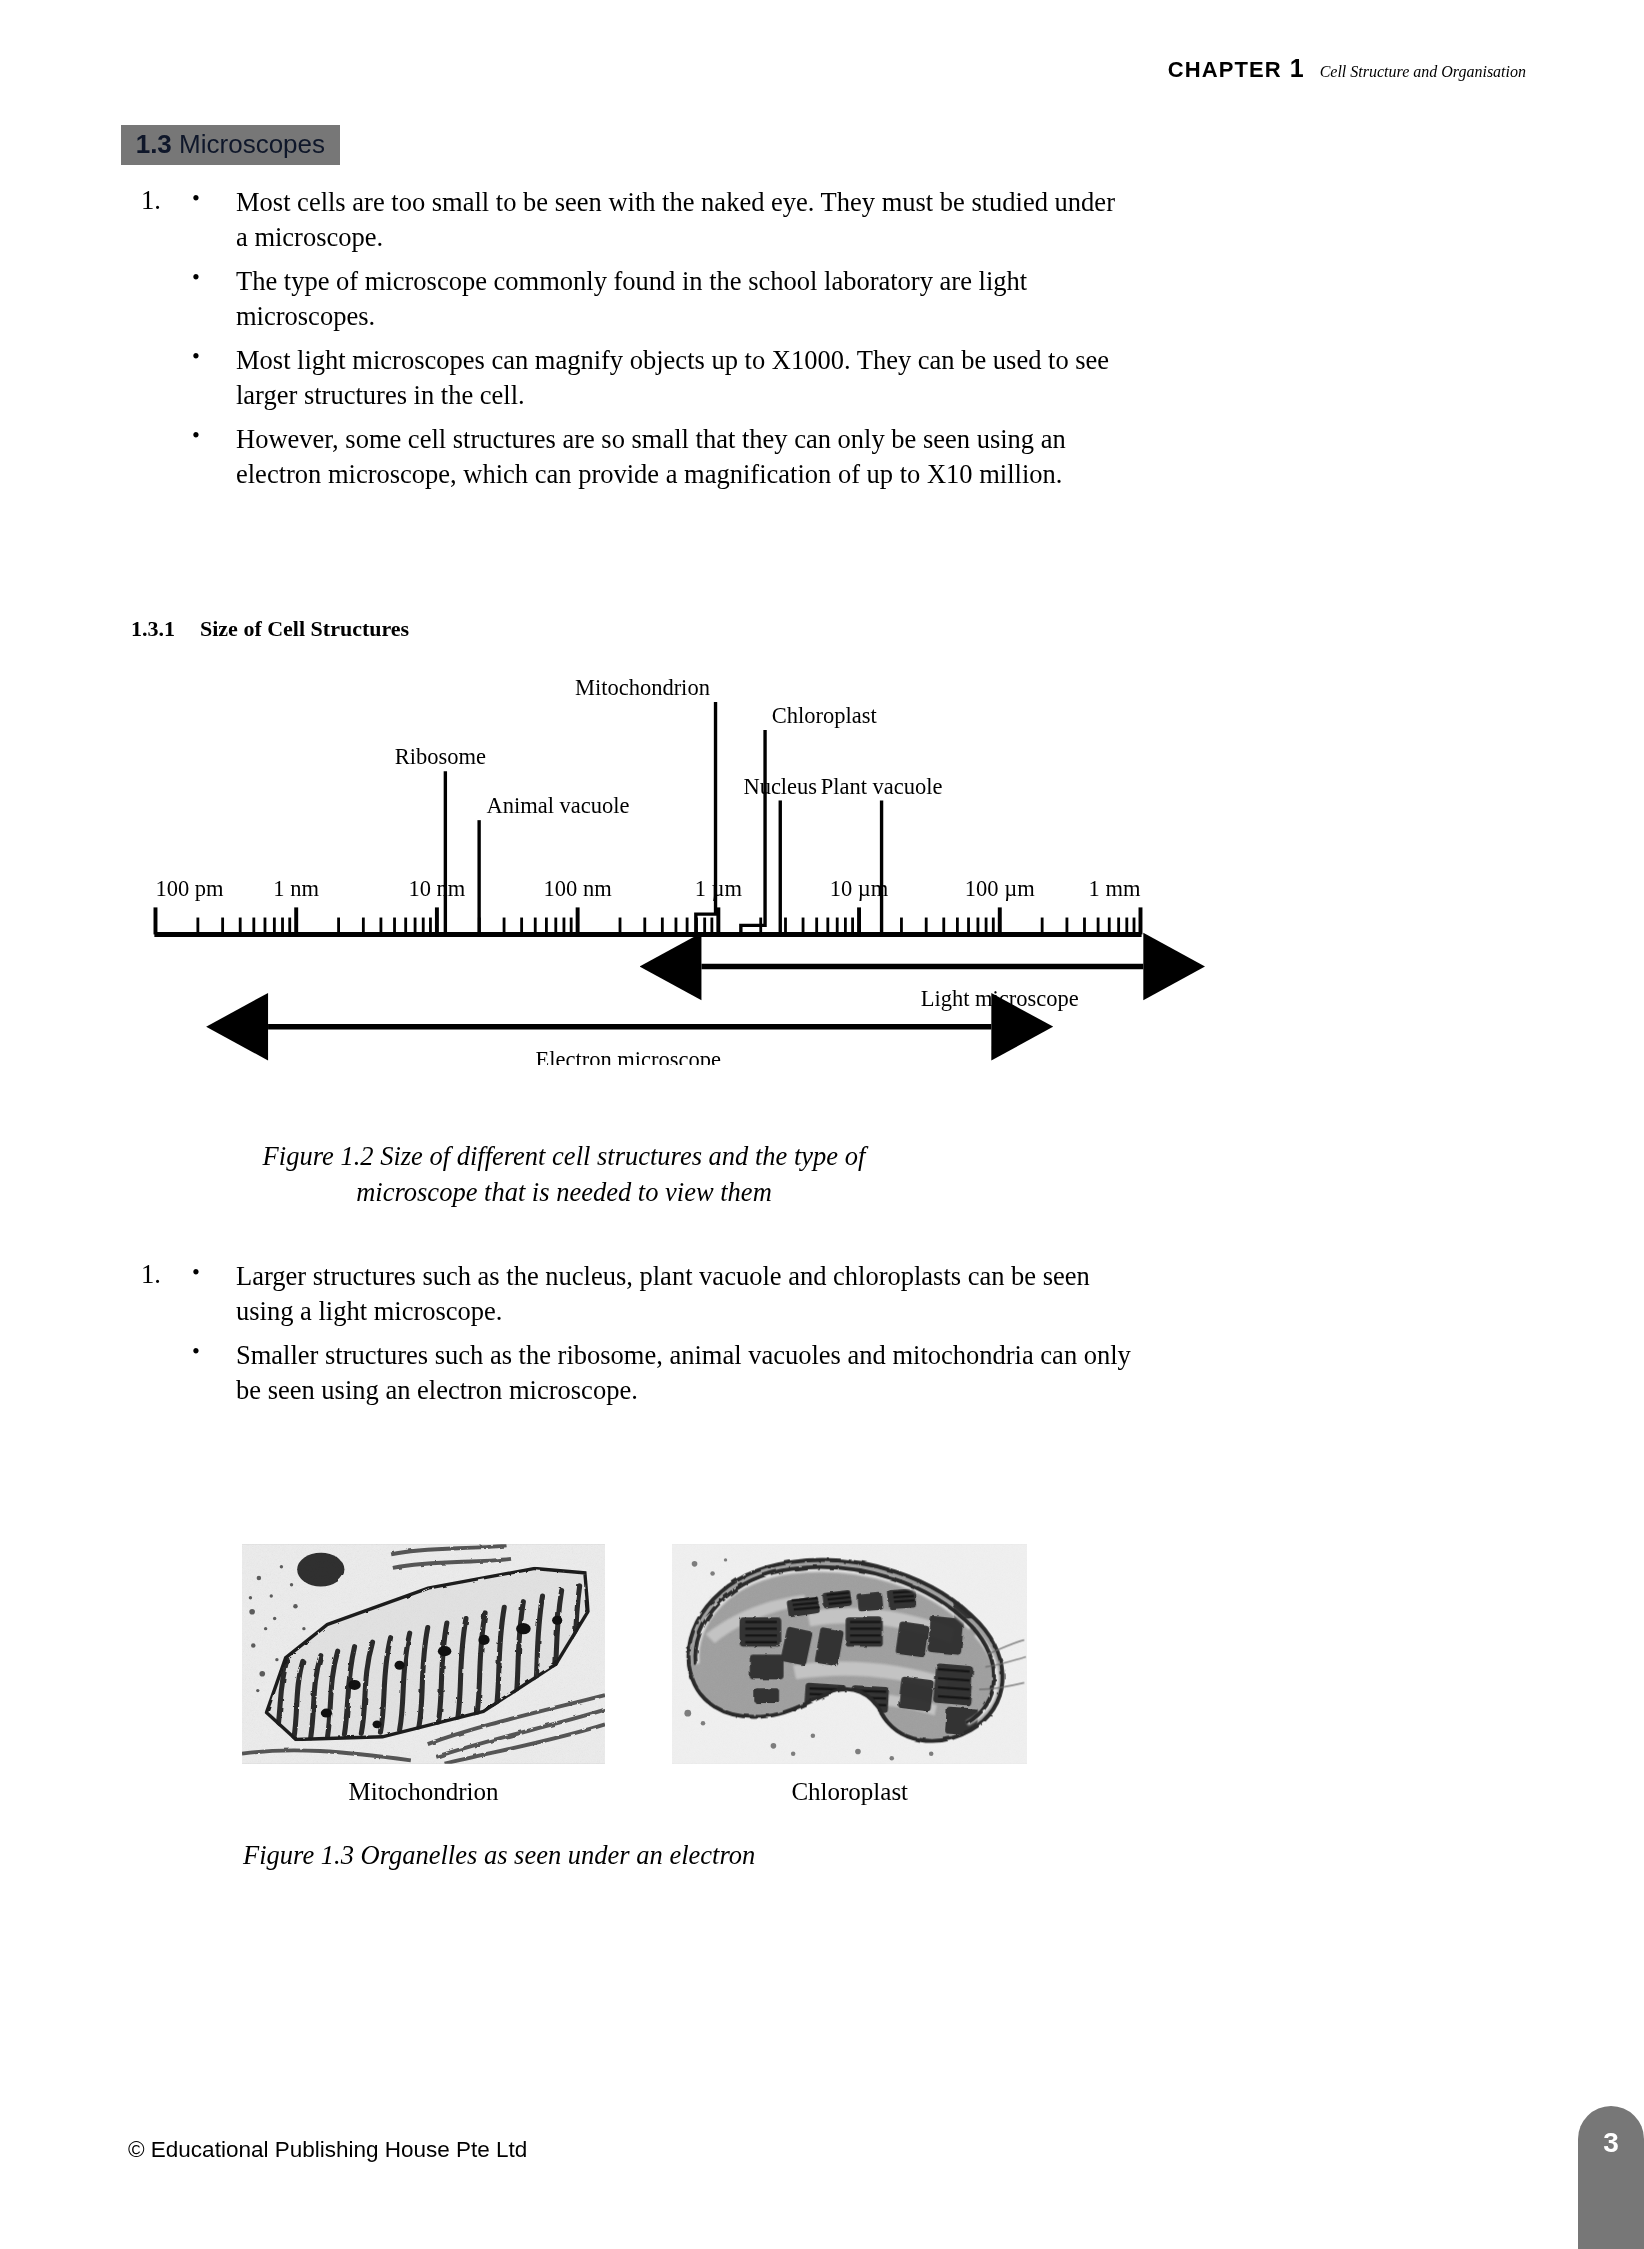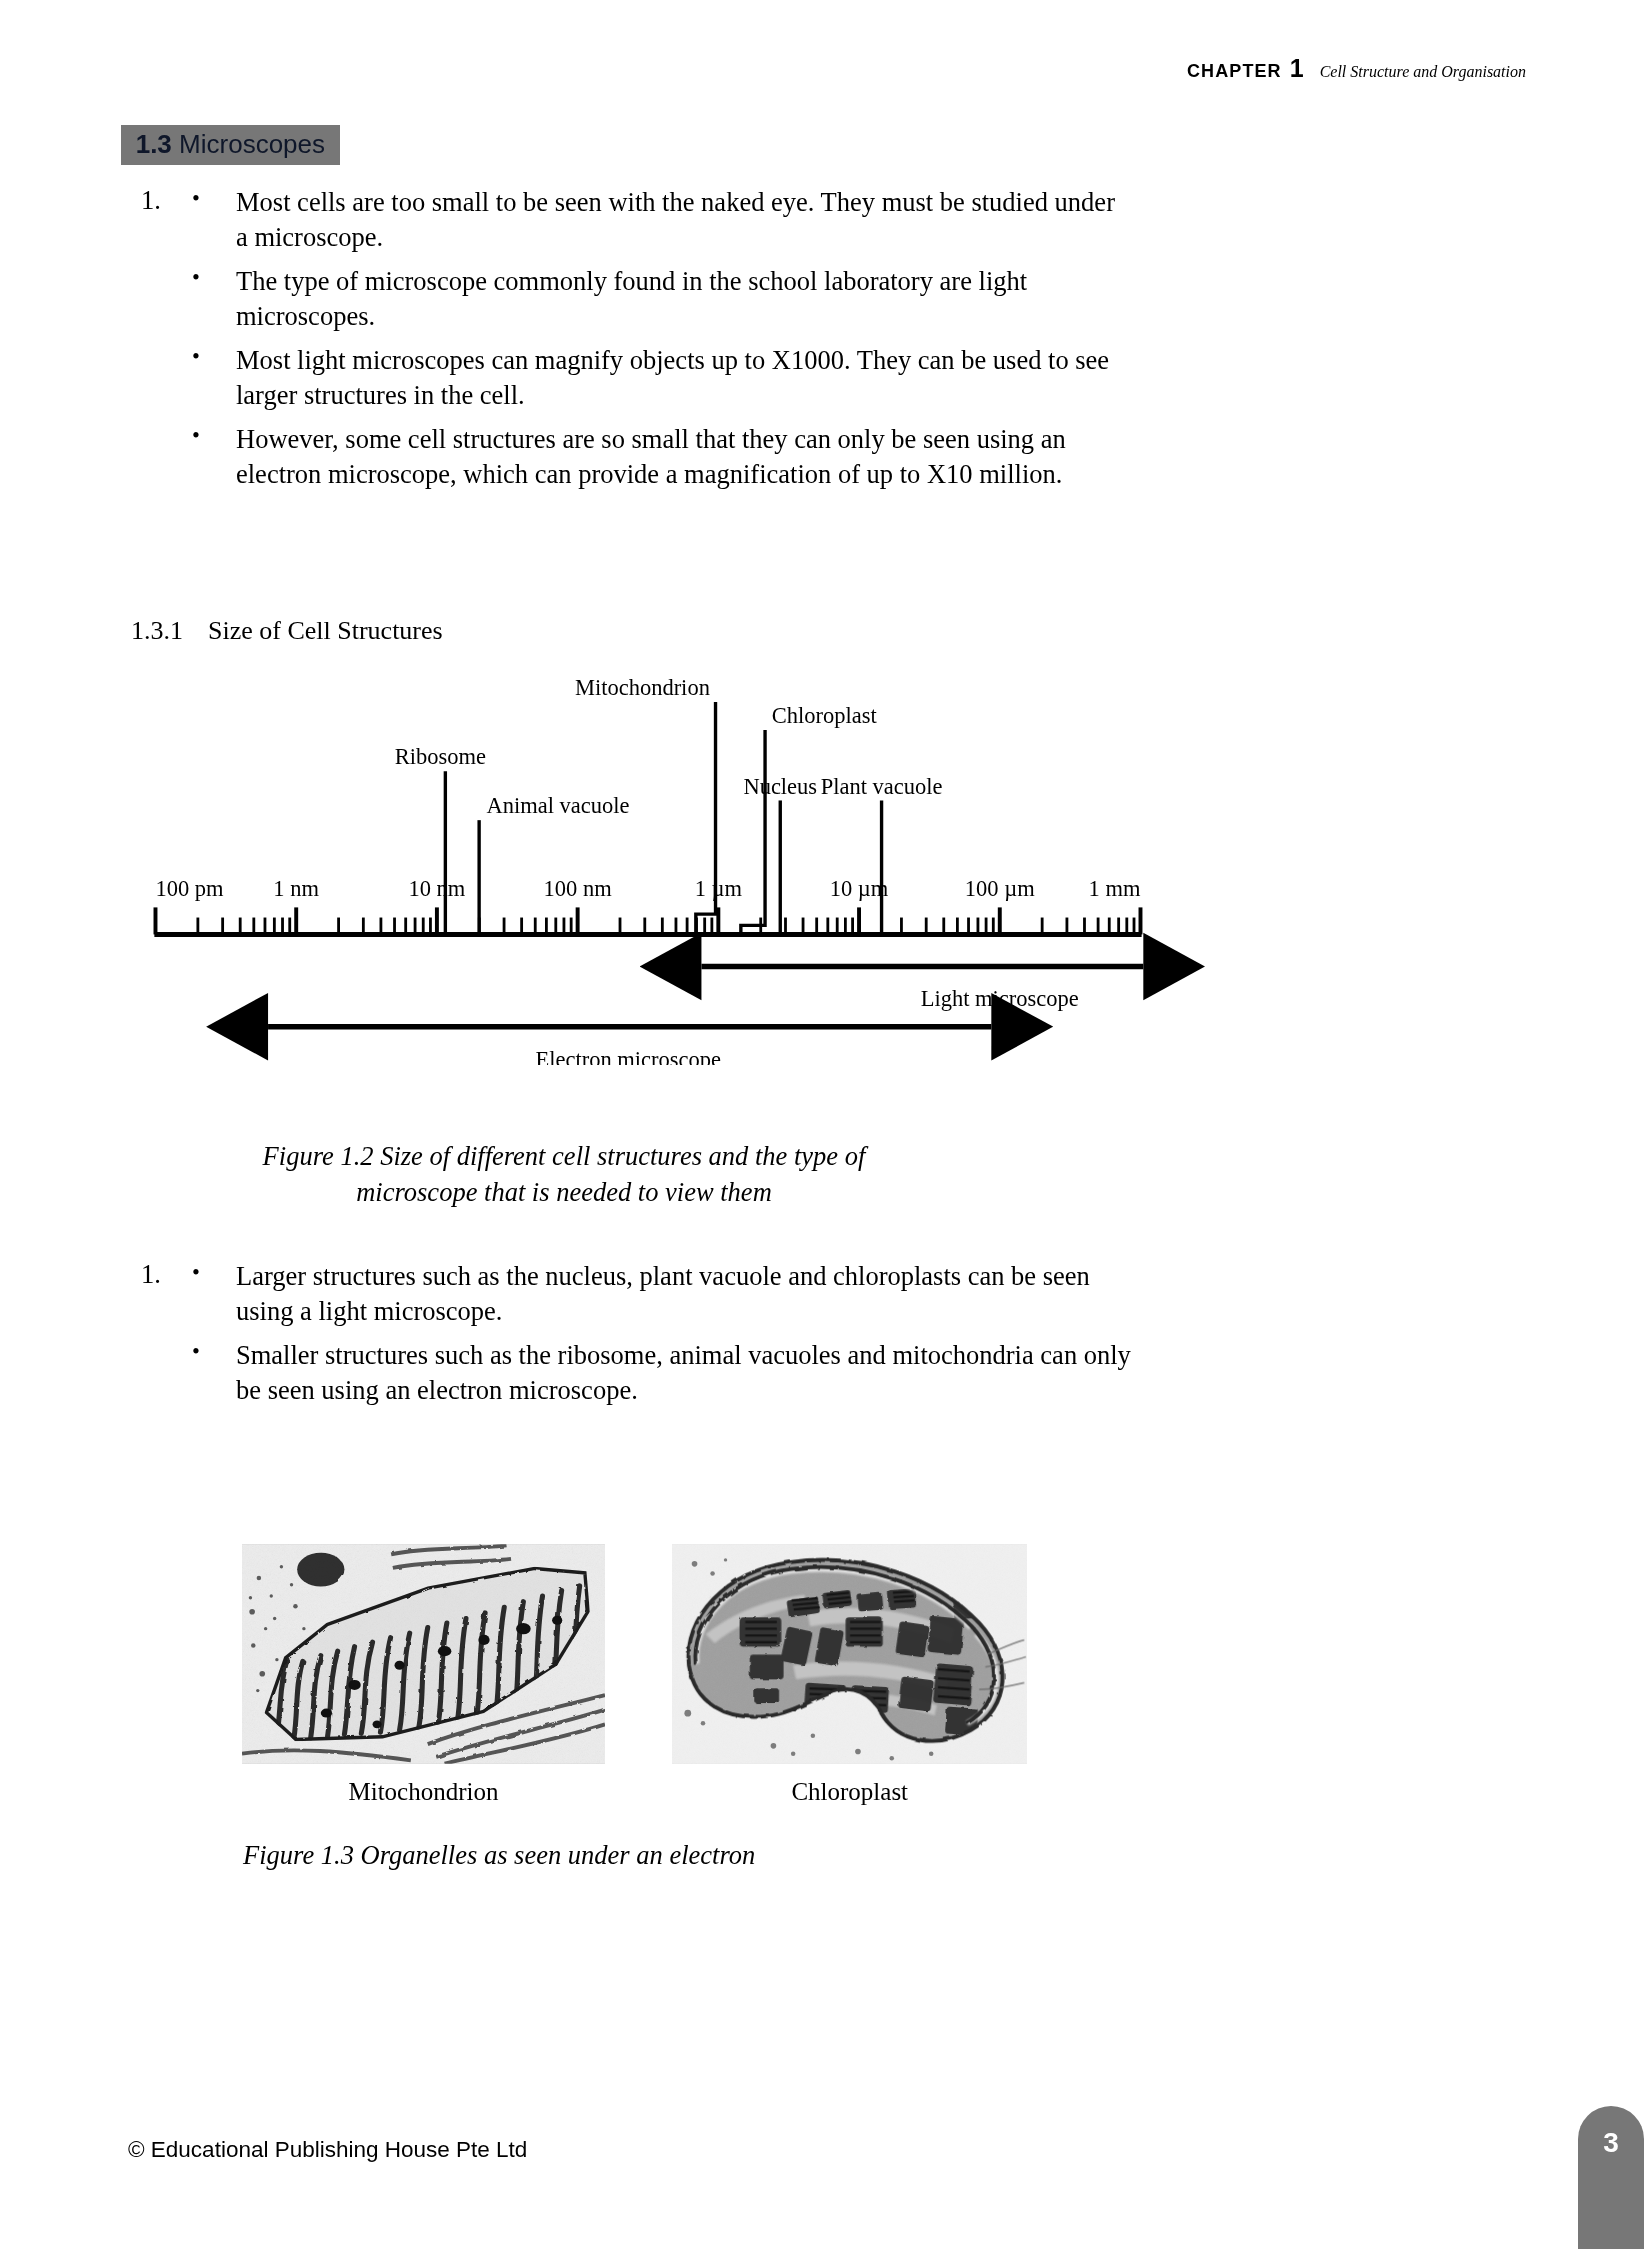--- a/index.html
+++ b/index.html
@@ -14,21 +14,21 @@
   .page { position:absolute; inset:0; }
 
   
   .runhead {
     position:absolute; left:0; right:118px; top:54px;
     text-align:right;
     white-space:nowrap;
   }
   .runhead .chap {
     font-family:"Liberation Sans", sans-serif;
-    font-weight:bold; font-size:18px; letter-spacing:1.1px;
+    font-weight:bold; font-size:22px; letter-spacing:1.1px;
   }
   .runhead .chapno {
     font-family:"Liberation Sans", sans-serif;
     font-weight:bold; font-size:25px; margin-left:8px;
   }
   .runhead .chaptitle {
     font-style:italic; font-size:16px; margin-left:16px;
   }
 
   
@@ -56,21 +56,21 @@
     font-size:22.5px; line-height:1;
   }
   .btxt {
     margin-left:44px;
     font-size:26.5px; line-height:1.32;
   }
 
   
   .subhead {
     position:absolute;
-    font-weight:normal; font-size:26px;
+    font-weight:bold; font-size:22px;
     white-space:nowrap;
   }
   .subhead .sh-no { margin-right:25px; }
 
   
   .caption {
     position:absolute;
     font-style:italic; font-size:26.5px; line-height:1.35;
   }
   .caption.center { text-align:center; }

